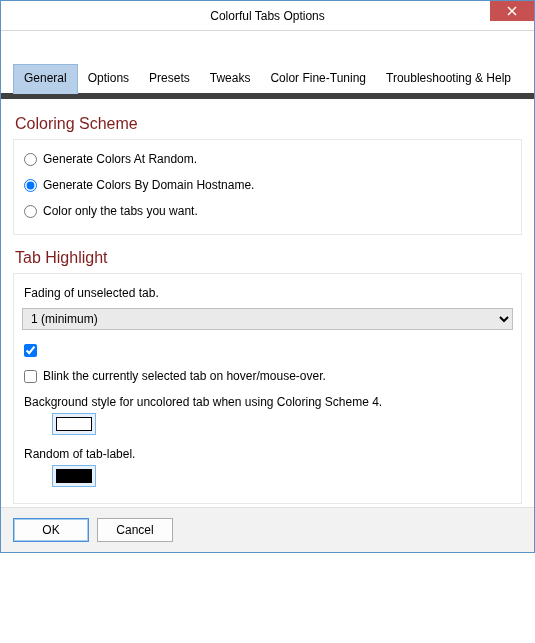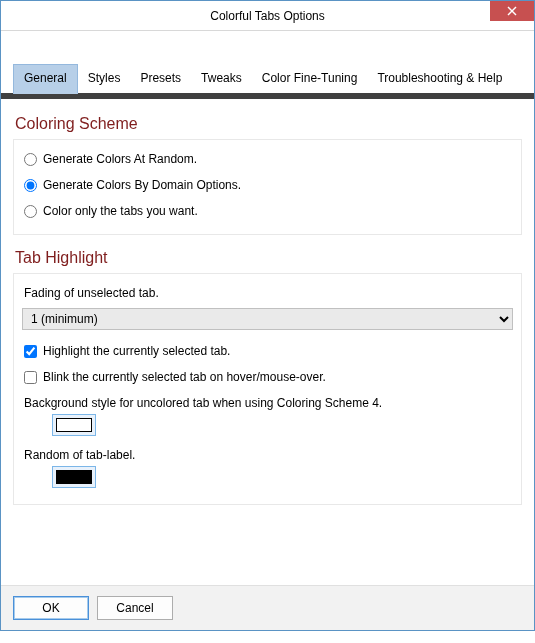--- a/index.html
+++ b/index.html
@@ -5,21 +5,21 @@
   * { box-sizing: border-box; }
   body {
     margin: 0;
     font-family: "Segoe UI", Tahoma, sans-serif;
     font-size: 12px;
     color: #000;
     background: #fff;
   }
   .window {
     width: 535px;
-    height: 631px;
+    height: 553px;
     border: 1px solid #5a93c4;
     background: #fff;
     position: relative;
     display: flex;
     flex-direction: column;
   }
   .titlebar {
     height: 30px;
     background: #fff;
     border-bottom: 1px solid #d8d8d8;
@@ -156,58 +156,57 @@
     <div class="close-btn">
       <svg width="10" height="10" viewBox="0 0 10 10">
         <line x1="1" y1="1" x2="9" y2="9" stroke="#fff" stroke-width="1.4"></line>
         <line x1="9" y1="1" x2="1" y2="9" stroke="#fff" stroke-width="1.4"></line>
       </svg>
     </div>
   </div>
 
   <div class="tabs-row" id="tabs-row">
       <div class="tab-item active">General</div>
-      <div class="tab-item">Styles</div>
+      <div class="tab-item">Options</div>
       <div class="tab-item">Presets</div>
       <div class="tab-item">Tweaks</div>
       <div class="tab-item">Color Fine-Tuning</div>
       <div class="tab-item">Troubleshooting &amp; Help</div>
     </div>
 
   <div class="content">
     <div class="group-label">Coloring Scheme</div>
     <div class="group-box" id="coloring-options">
         <div class="radio-row">
           <input type="radio" name="coloring" id="col-opt-1" style="">
           <label for="col-opt-1">Generate Colors At Random.</label>
         </div>
         <div class="radio-row">
           <input type="radio" name="coloring" id="col-opt-2" checked="" style="">
-          <label for="col-opt-2">Generate Colors By Domain Options.</label>
+          <label for="col-opt-2">Generate Colors By Domain Hostname.</label>
         </div>
         <div class="radio-row">
           <input type="radio" name="coloring" id="col-opt-3" style="">
           <label for="col-opt-3">Color only the tabs you want.</label>
         </div>
       </div>
 
     <div class="section-gap"></div>
 
     <div class="group-label">Tab Highlight</div>
     <div class="group-box">
       <div class="sublabel">Fading of unselected tab.</div>
       <div class="select-wrap">
         <select>
           <option>1 (minimum)</option>
         </select>
       </div>
 
       <div class="check-row">
         <input type="checkbox" id="hl-sel" checked="" style="">
-        <label for="hl-sel">Highlight the currently selected tab.</label>
       </div>
       <div class="check-row">
         <input type="checkbox" id="blink-hov" style="">
         <label for="blink-hov">Blink the currently selected tab on hover/mouse-over.</label>
       </div>
 
       <div class="sublabel">Background style for uncolored tab when using Coloring Scheme 4.</div>
       <div class="swatch-wrap">
         <div class="swatch-border">
           <div class="swatch white" id="bg-swatch" style="background: rgb(255, 255, 255);"></div>

